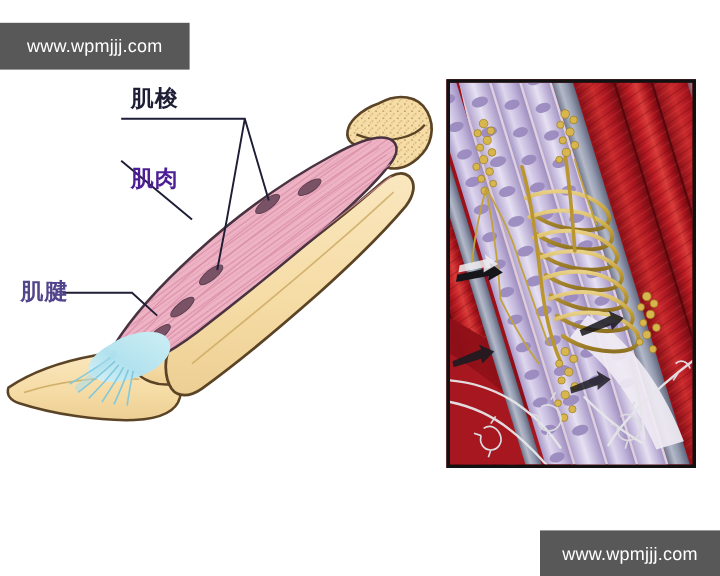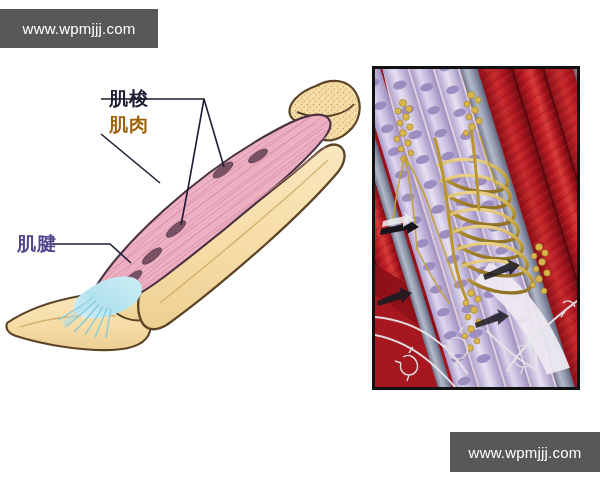--- a/index.html
+++ b/index.html
@@ -14,38 +14,39 @@
 
   
   .wm{
     position:absolute;
     background:#585858;
     color:#ffffff;
     display:flex;align-items:center;justify-content:center;
     font-size:15px;letter-spacing:.2px;
     font-family:"Liberation Sans","DejaVu Sans",sans-serif;
     white-space:nowrap;
+    margin-top:10px;
   }
   #wm-top{left:0px;top:9px;width:158px;height:39px;}
   #wm-bottom{left:450px;top:432px;width:150px;height:40px;}
 
   
   #left-figure{position:absolute;left:0;top:55px;width:370px;height:300px;}
   #left-figure svg{display:block;}
 
   .lbl{
     position:absolute;
     font-family:"DejaVu Sans","Liberation Sans",sans-serif;
     font-size:19px;font-weight:700;
     letter-spacing:1px;
     white-space:nowrap;
     line-height:1;
   }
-  #label-spindle{left:109px;top:89px;color:#1d1d35;}
-  #label-muscle{left:109px;top:115px;color:#a16207;}
+  #label-spindle{left:109px;top:73px;color:#1d1d35;}
+  #label-muscle{left:109px;top:140px;color:#4c1d95;}
   #label-tendon{left:17px;top:234px;color:#52458c;}
 
   
   #right-panel{
     position:absolute;left:372px;top:66px;width:208px;height:324px;
     border:3px solid #111;
     background:#9c1118;
     overflow:hidden;
     box-sizing:border-box;
   }

